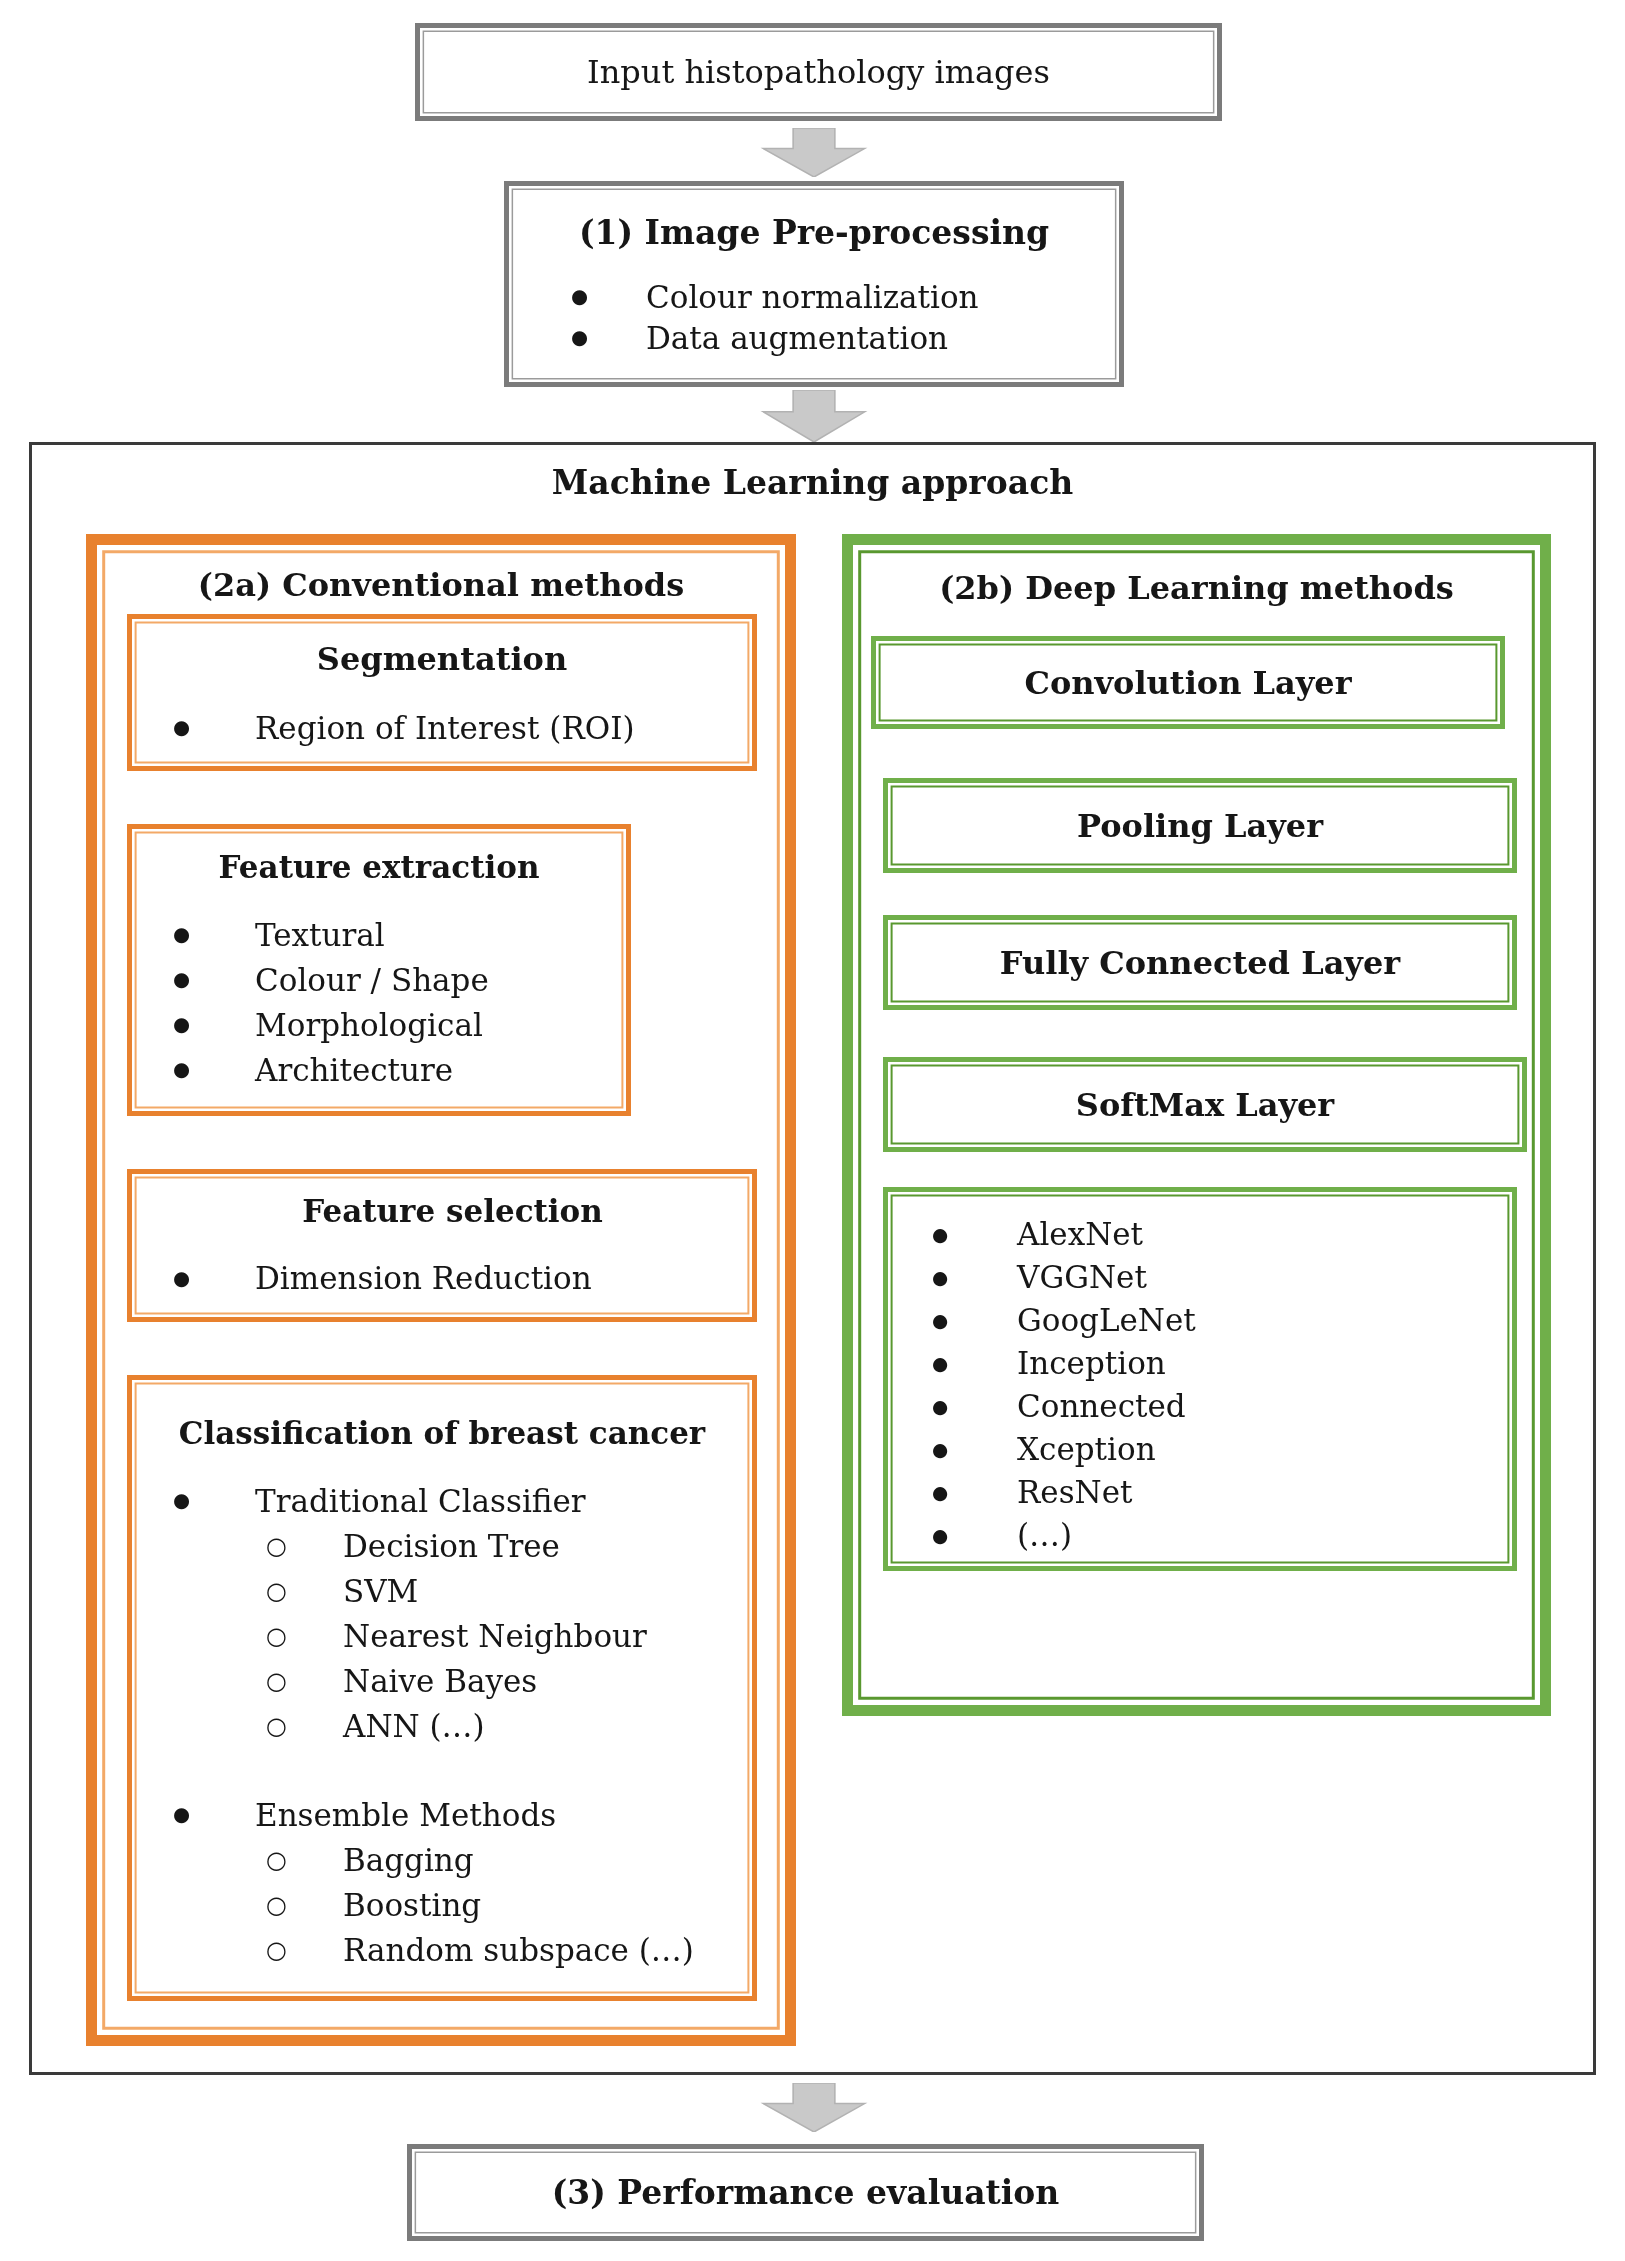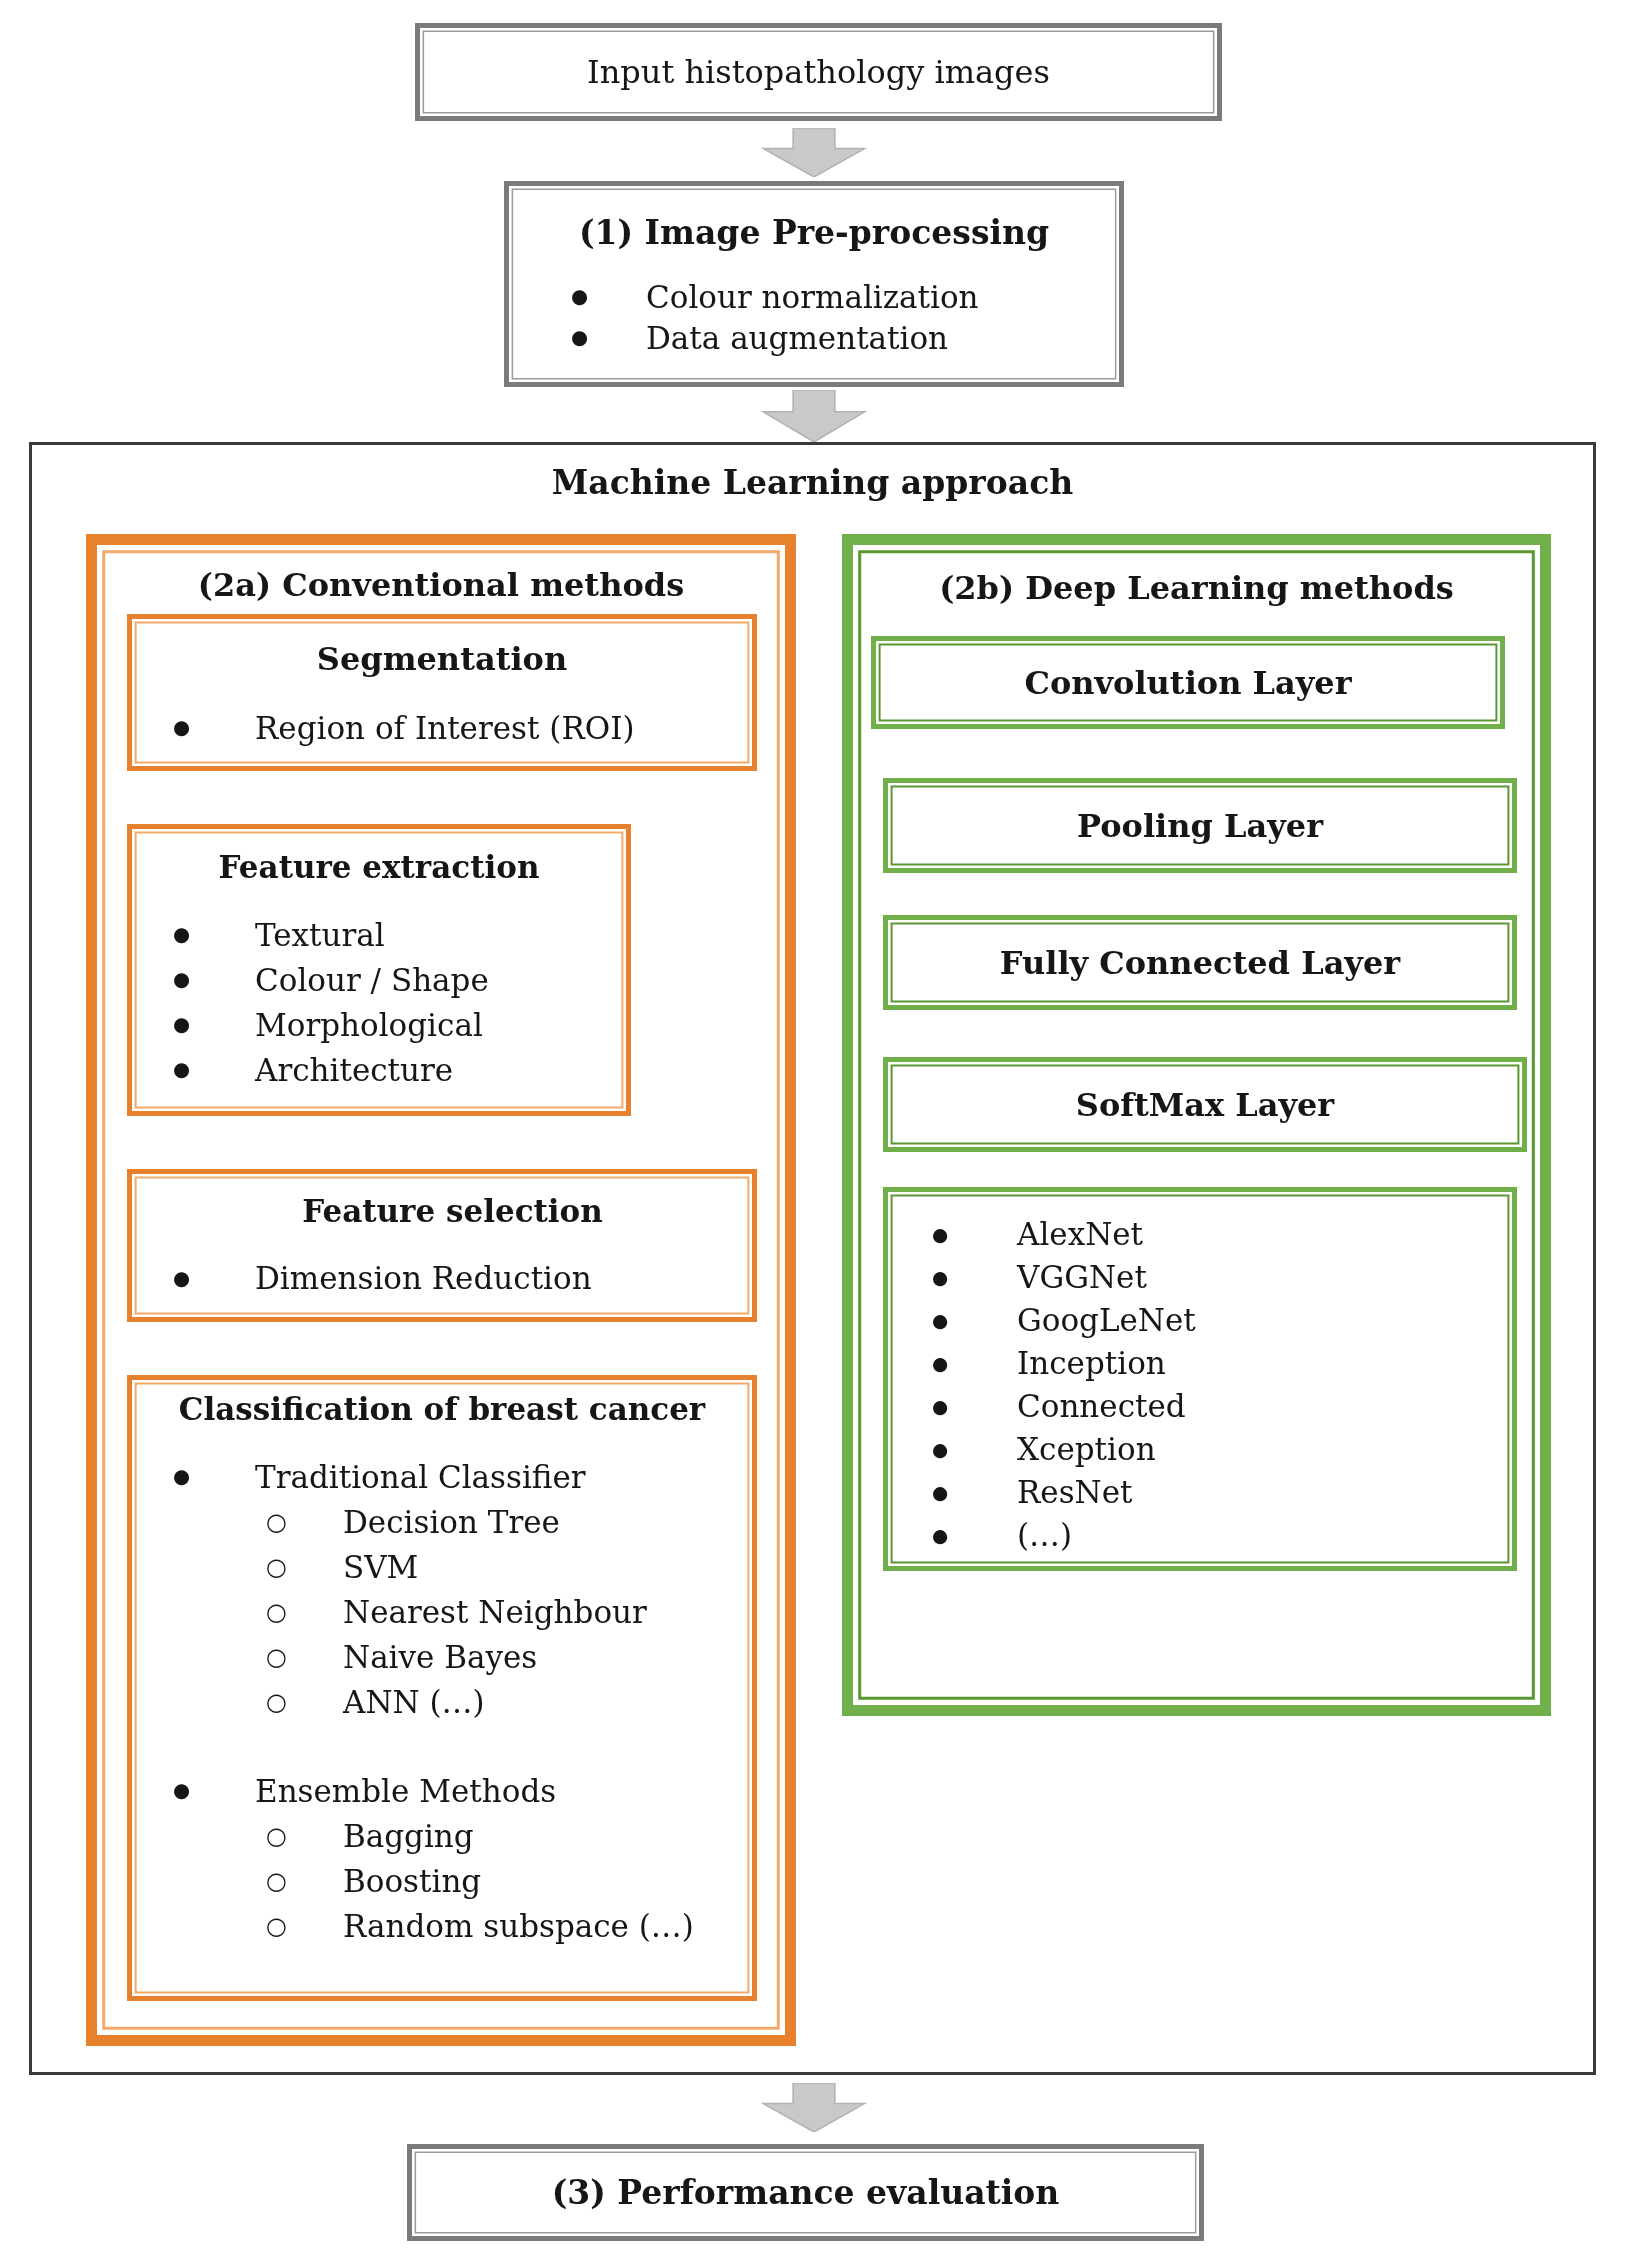--- a/index.html
+++ b/index.html
@@ -147,21 +147,21 @@
         <div class="center-title" style="margin-top:20.6px;margin-left:21px;">Feature selection</div>
         <div class="fs-list" style="margin-top:28px;">
           <div class="row">
             <span class="mk b1">●</span>
             <span class="txt">Dimension Reduction</span>
           </div>
         </div>
       </div>
 
       <div class="abs box-orange" style="left:30px; top:830px; width:630px; height:626px;">
-        <div class="center-title" style="margin-top:13px;">Classification of breast cancer</div>
+        <div class="center-title" style="margin-top:37px;">Classification of breast cancer</div>
         <div class="cls-list" style="margin-top:28px;">
 
           <div class="row">
             <span class="mk b1">●</span>
             <span class="txt">Traditional Classifier</span>
           </div>
           <div class="row sub">
             <span class="mk b2">○</span>
             <span class="txt">Decision Tree</span>
           </div>

